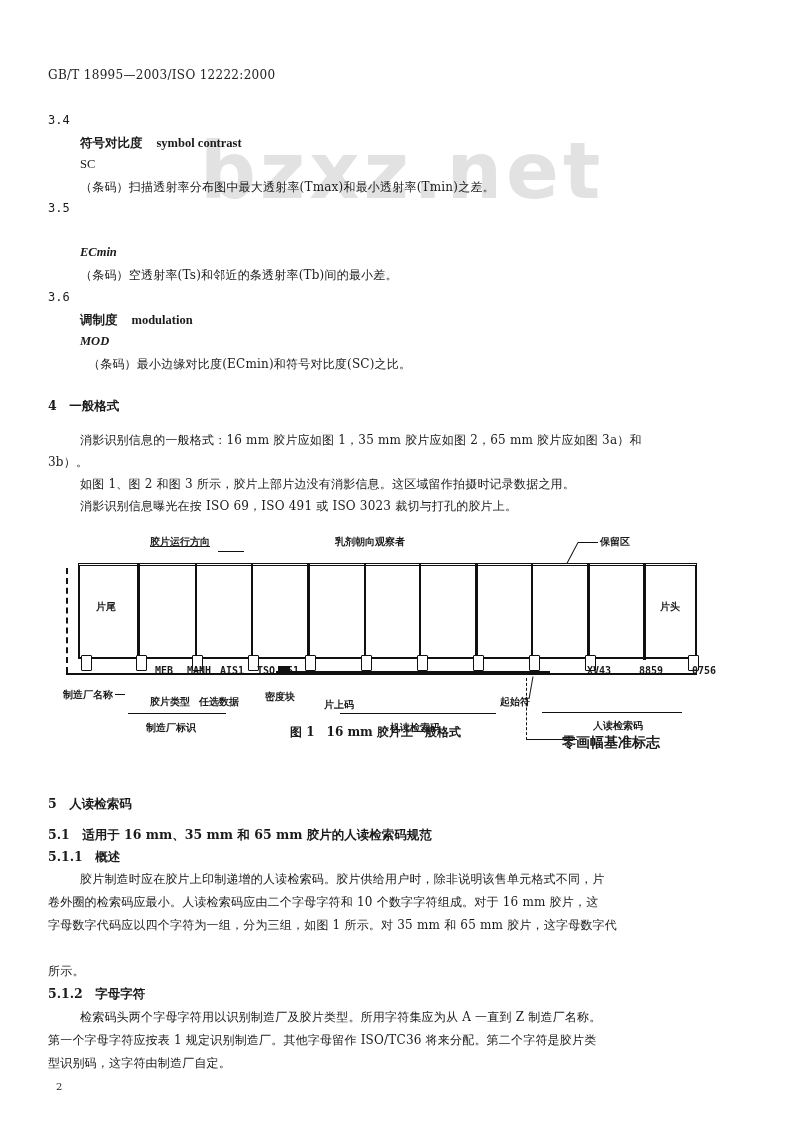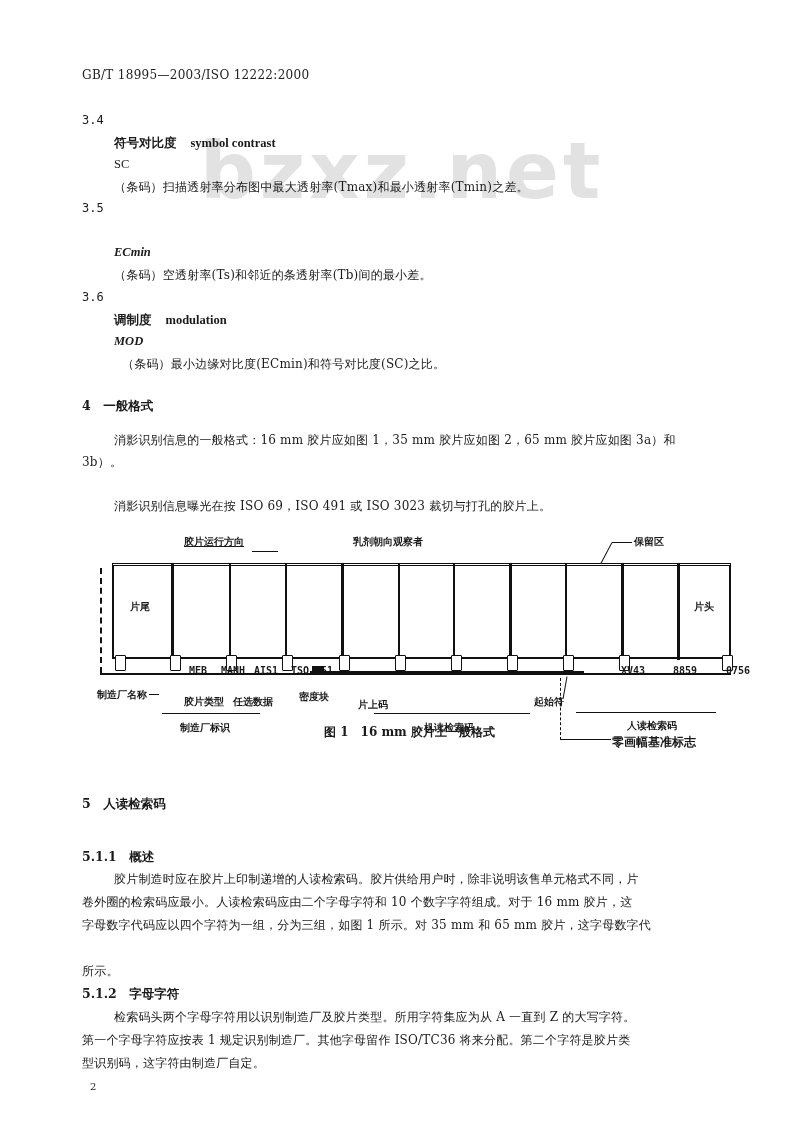--- a/index.html
+++ b/index.html
@@ -10,21 +10,21 @@
   .num { font-size: 12px; font-family: "DejaVu Sans Mono", "Liberation Mono", monospace; }
   .term { font-size: 12.5px; font-weight: bold; }
   .term .en { font-weight: bold; margin-left: 14px; font-family: "Liberation Serif", serif; }
   .abbr { font-size: 12.5px; font-family: "Liberation Serif", serif; }
   .abbr.it { font-style: italic; font-weight: bold; }
   .body { font-size: 12px; letter-spacing: 0.2px; }
   .sec { font-size: 12.5px; font-weight: bold; }
   .cap { font-size: 12px; font-weight: bold; }
   .watermark { position: absolute; left: 200px; top: 132px; font-family: "DejaVu Sans", sans-serif;
                font-weight: bold; font-size: 78px; color: #e2e2e2; letter-spacing: 4px; z-index: 0; line-height: 1; }
-  .text-layer { position: absolute; inset: 0; z-index: 1; margin-left: 34px; }
+  .text-layer { position: absolute; inset: 0; z-index: 1; }
   
   .film { position: absolute; left: 78px; top: 563px; width: 619px; height: 96px;
           border: 2px solid #111; border-top: 3px double #111; box-sizing: border-box; }
   .divider { position: absolute; top: 563px; width: 3px; height: 97px; background: #111; }
   .divider.thin { width: 2px; }
   .perf { position: absolute; top: 655px; width: 9px; height: 14px; border: 1.5px solid #111; background: #fff; border-radius: 1px; }
   .baseline { position: absolute; left: 66px; top: 673px; width: 631px; height: 2px; background: #111; }
   .leftedge { position: absolute; left: 66px; top: 568px; width: 1px; height: 105px; border-left: 2px dashed #111; }
   .code { font-family: "DejaVu Sans Mono", "Liberation Mono", monospace; font-size: 10px; font-weight: bold; padding-left: 35px; }
   .lbl { font-size: 10px; font-weight: bold; }
@@ -55,26 +55,27 @@
   <div class="abs num" style="left:48px; top:290px;">3.6</div>
   <div class="abs term" style="left:80px; top:312px;">
     <span>调制度</span><span class="en">modulation</span>
   </div>
   <div class="abs abbr it" style="left:80px; top:334px;">MOD</div>
   <div class="abs body" style="left:88px; top:356px;">（条码）最小边缘对比度(ECmin)和符号对比度(SC)之比。</div>
 
   <div class="abs sec" style="left:48px; top:398px;text-align:center;">4　一般格式</div>
   <div class="abs body" style="left:80px; top:432px;">消影识别信息的一般格式：16 mm 胶片应如图 1，35 mm 胶片应如图 2，65 mm 胶片应如图 3a）和</div>
   <div class="abs body" style="left:48px; top:454px;">3b）。</div>
+  <div class="abs body" style="left:80px; top:476px;">如图 1、图 2 和图 3 所示，胶片上部片边没有消影信息。这区域留作拍摄时记录数据之用。</div>
   <div class="abs body" style="left:80px; top:498px;">消影识别信息曝光在按 ISO 69，ISO 491 或 ISO 3023 裁切与打孔的胶片上。</div>
 
   <div>
     <div class="abs lbl" style="left:150px; top:535px; text-decoration: underline;">胶片运行方向</div>
     <div class="abs" style="left:218px; top:551px; width:26px; height:1px; background:#111;"></div>
-    <div class="abs lbl" style="left:319px; top:535px;">乳剂朝向观察者</div>
+    <div class="abs lbl" style="left:335px; top:535px;">乳剂朝向观察者</div>
     <div class="abs lbl" style="left:600px; top:535px;">保留区</div>
     <div class="leader" style="left:578px; top:542px; width:20px;"></div>
     <div class="leader" style="left:578px; top:542px; width:24px; transform: rotate(118deg);"></div>
 
     <div class="leftedge"></div>
     <div class="film"></div>
 
     <div class="divider" style="left:137px;"></div>
     <div class="divider thin" style="left:195px;"></div>
     <div class="divider thin" style="left:251px;"></div>
@@ -124,30 +125,31 @@
     <div class="leader" style="left:533px; top:676px; width:22px; transform: rotate(100deg);"></div>
 
     <div class="brace" style="left:128px; top:713px; width:98px;"></div>
     <div class="abs lbl" style="left:146px; top:721px;">制造厂标识</div>
     <div class="brace" style="left:340px; top:713px; width:156px;"></div>
     <div class="abs lbl" style="left:390px; top:721px;">机读检索码</div>
     <div class="brace" style="left:542px; top:712px; width:140px;"></div>
     <div class="abs lbl" style="left:593px; top:719px;">人读检索码</div>
     <div class="abs" style="left:526px; top:678px; width:1px; height:62px; border-left:1px dashed #111;"></div>
     <div class="brace" style="left:527px; top:739px; width:50px;"></div>
-    <div class="abs lbl" style="left:578px; top:734px; font-size:12px;">零画幅基准标志</div>
+    <div class="abs lbl" style="left:562px; top:734px; font-size:14px;">零画幅基准标志</div>
 
     <div class="abs cap" style="left:290px; top:724px;">图 1　16 mm 胶片上一般格式</div>
   </div>
 
   <div class="abs sec" style="left:48px; top:796px;">5　人读检索码</div>
+  <div class="abs sec" style="left:48px; top:827px;">5.1　适用于 16 mm、35 mm 和 65 mm 胶片的人读检索码规范</div>
   <div class="abs sec" style="left:48px; top:849px;">5.1.1　概述</div>
   <div class="abs body" style="left:80px; top:871px;">胶片制造时应在胶片上印制递增的人读检索码。胶片供给用户时，除非说明该售单元格式不同，片</div>
   <div class="abs body" style="left:48px; top:894px;">卷外圈的检索码应最小。人读检索码应由二个字母字符和 10 个数字字符组成。对于 16 mm 胶片，这</div>
   <div class="abs body" style="left:48px; top:917px;">字母数字代码应以四个字符为一组，分为三组，如图 1 所示。对 35 mm 和 65 mm 胶片，这字母数字代</div>
   <div class="abs body" style="left:48px; top:963px;">所示。</div>
   <div class="abs sec" style="left:48px; top:986px;">5.1.2　字母字符</div>
-  <div class="abs body" style="left:80px; top:1009px;">检索码头两个字母字符用以识别制造厂及胶片类型。所用字符集应为从 A 一直到 Z 的大写字符。</div>
+  <div class="abs body" style="left:80px; top:1009px;">检索码头两个字母字符用以识别制造厂及胶片类型。所用字符集应为从 A 一直到 Z 制造厂名称。</div>
   <div class="abs body" style="left:48px; top:1032px;">第一个字母字符应按表 1 规定识别制造厂。其他字母留作 ISO/TC36 将来分配。第二个字符是胶片类</div>
   <div class="abs body" style="left:48px; top:1055px;">型识别码，这字符由制造厂自定。</div>
 
   <div class="abs page-no" style="left:56px; top:1081px;">2</div>
 </div>
 
 </body></html>

